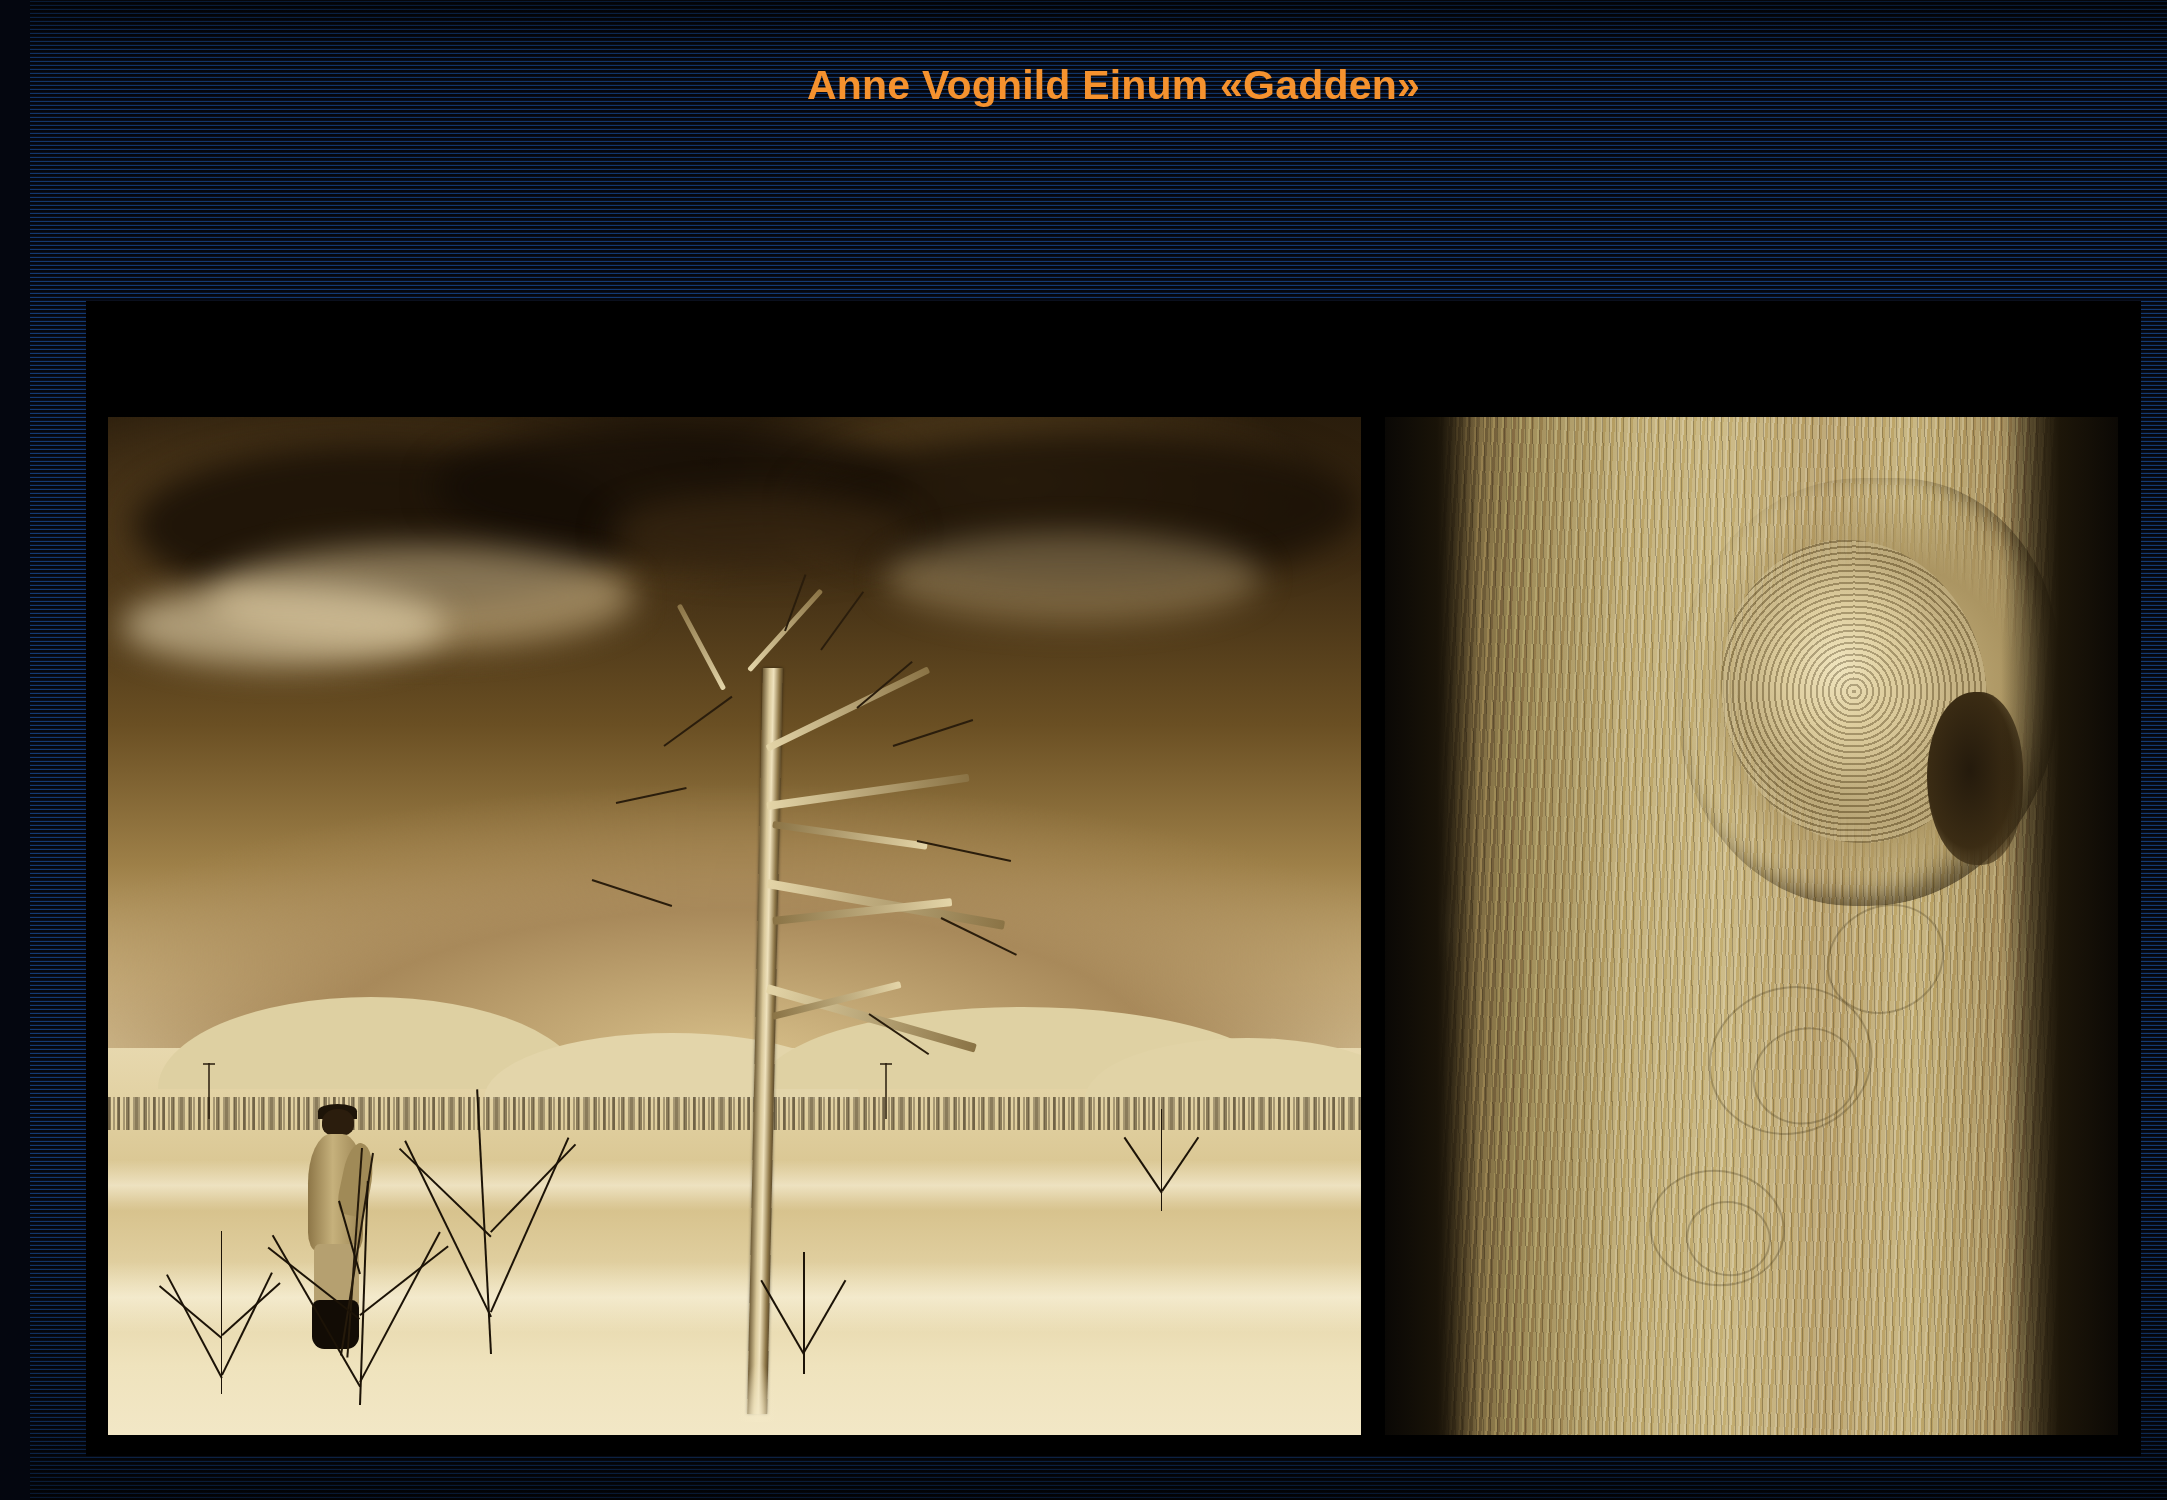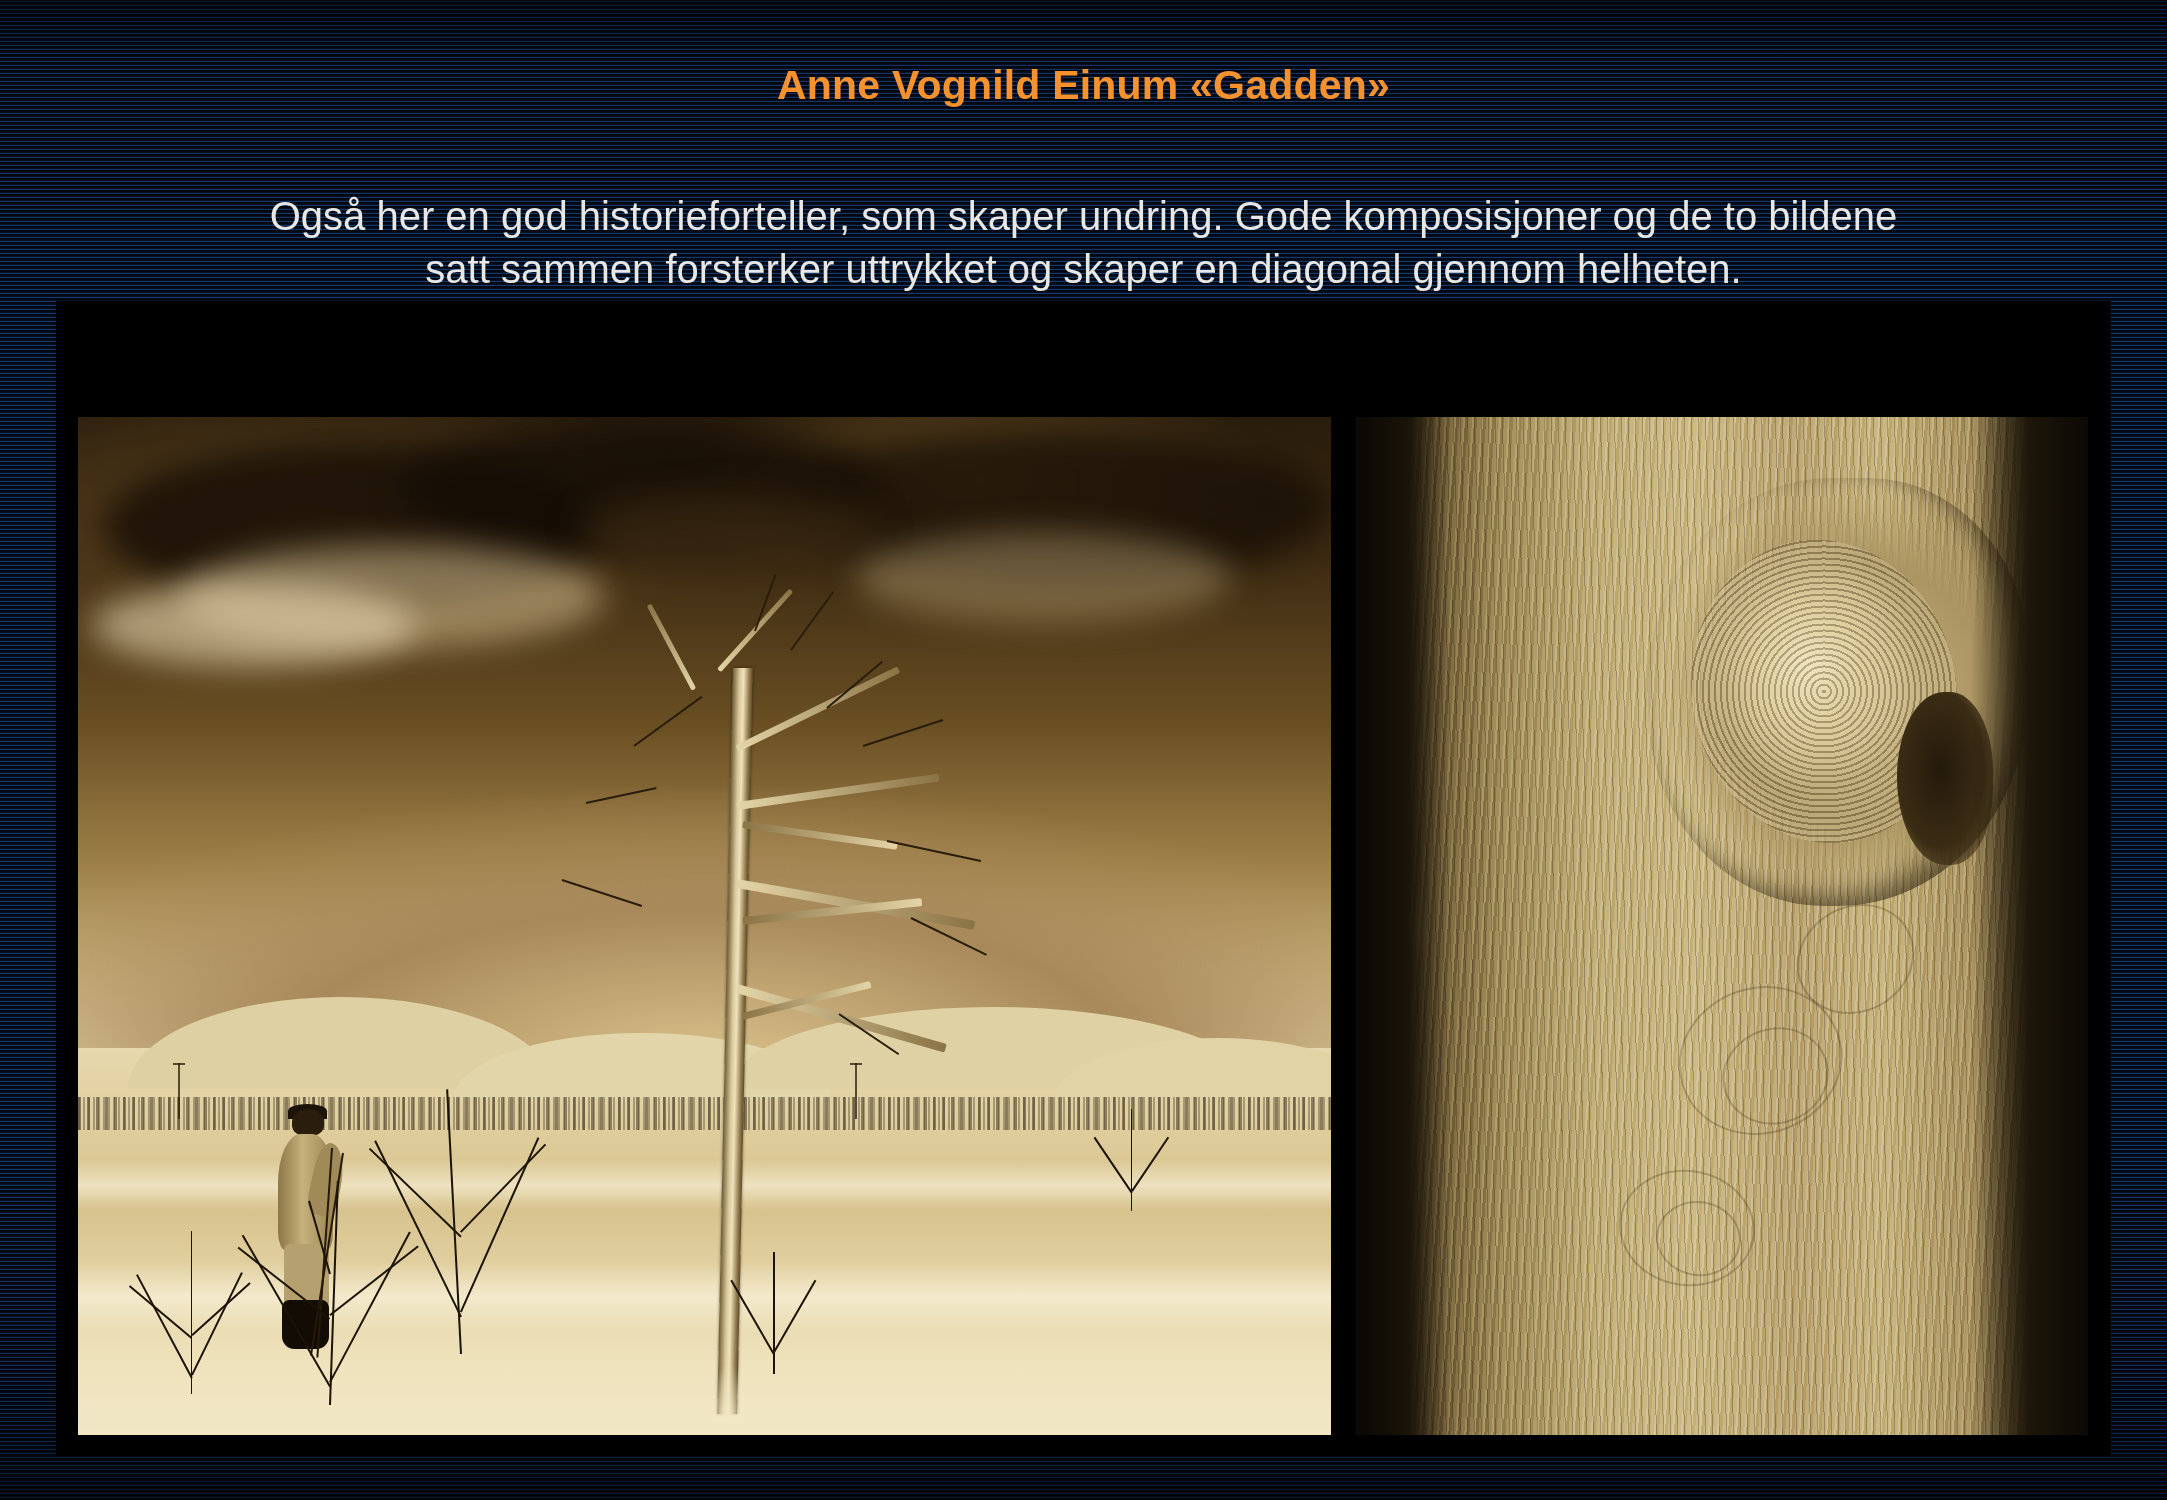--- a/index.html
+++ b/index.html
@@ -23,20 +23,21 @@
     background-image:
       repeating-linear-gradient(
         to bottom,
         #0a0f1d 0px,
         #0a0f1d 1px,
         #123a78 1px,
         #12396f 2px,
         #050810 2px,
         #050810 4px
       );
+    margin-left: 30px;
   }
   
   #vignette {
     position: absolute;
     inset: 0;
     background:
       linear-gradient(to bottom,
         rgba(0,0,0,0.55) 0px,
         rgba(0,0,0,0.10) 60px,
         rgba(0,0,0,0.00) 300px,
@@ -327,25 +328,20 @@
 </style>
 </head>
 <body>
 
 <div id="slide">
 
   <div id="vignette"></div>
 
   <div id="title">Anne Vognild Einum «Gadden»</div>
 
-  <div id="body-text">
-    <span class="ln ln1">Også her en god historieforteller, som skaper undring. Gode komposisjoner og de to bildene</span>
-    <span class="ln ln2">satt sammen forsterker uttrykket og skaper en diagonal gjennom helheten.</span>
-    <span class="ln ln3">Gode toner og etterarbeid.</span>
-  </div>
 
   <div id="photo-frame">
 
     <div class="photo" id="photo-left">
       <div class="sky">
         <div class="cloud cl-a"></div>
         <div class="cloud cl-b"></div>
         <div class="cloud cl-c"></div>
         <div class="cloud cl-g"></div>
         <div class="cloud cl-d"></div>

